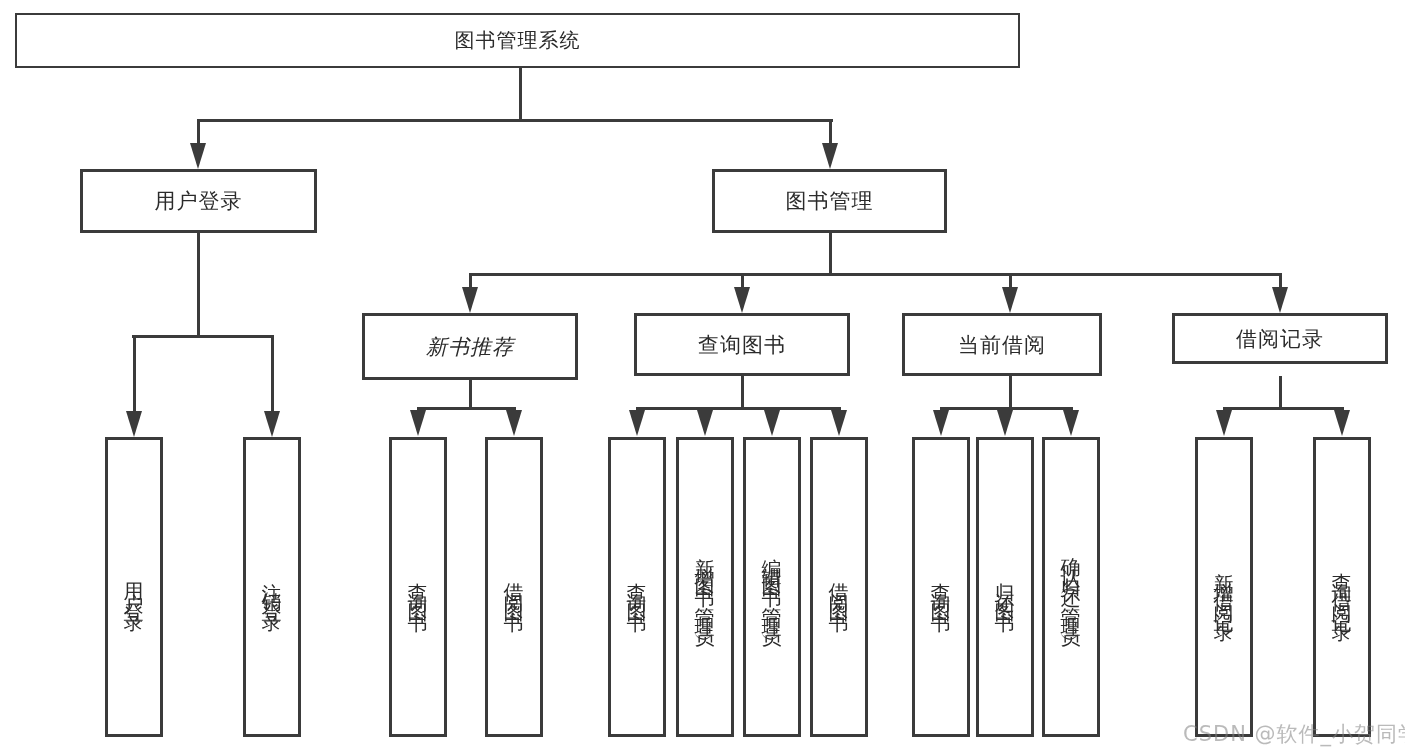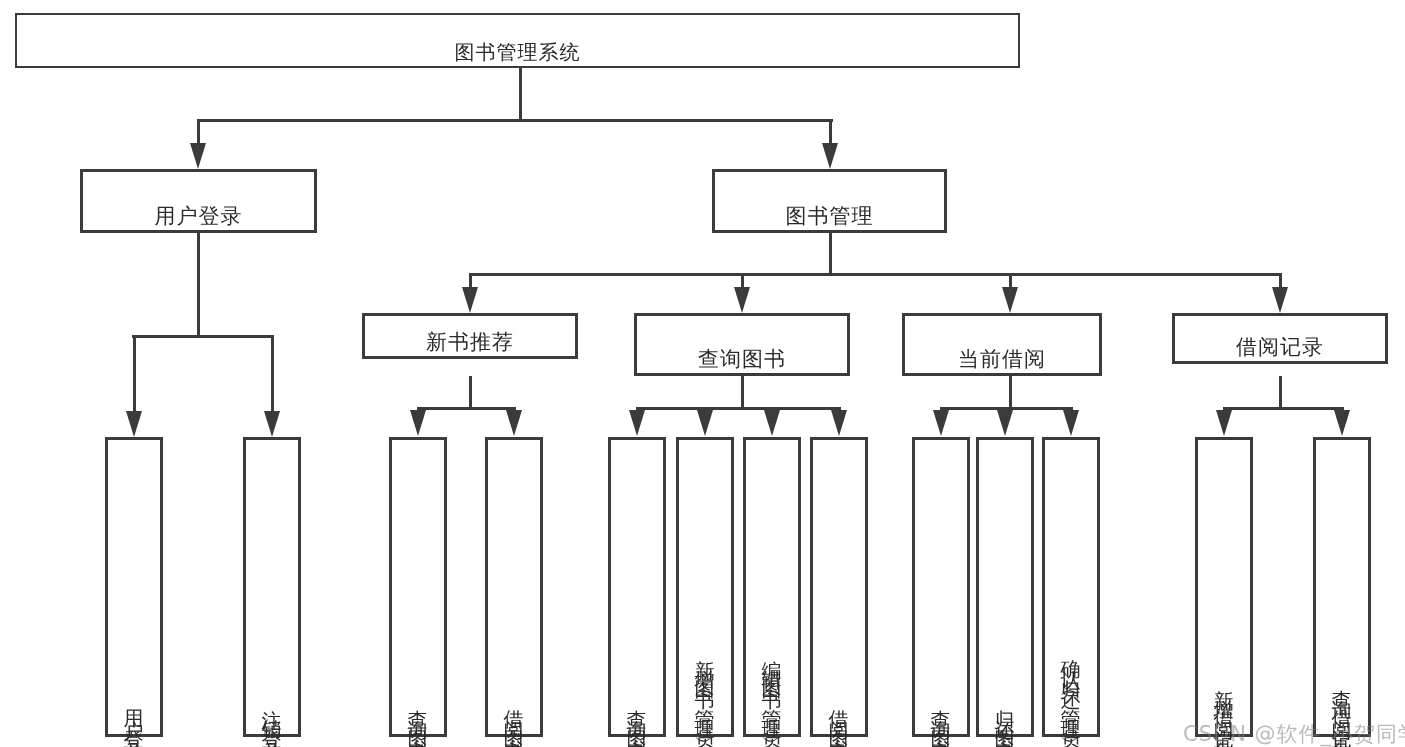--- a/index.html
+++ b/index.html
@@ -9,21 +9,21 @@
     background:#ffffff;
     overflow:hidden;
     font-family:"DejaVu Sans","Liberation Sans",sans-serif;
   }
   .box{
     position:absolute;
     box-sizing:border-box;
     border:3px solid #3b3b3b;
     background:#ffffff;
     display:flex;
-    align-items:flex-end;
+    align-items:center;
     justify-content:center;
     color:#2b2b2b;
     font-size:21px;
     letter-spacing:1px;
     z-index:2;
   }
   .box.root{border-width:2px;font-size:20px;}
   .box.leaf{
     font-size:20px;
   }
@@ -116,21 +116,21 @@
     <span>图书管理系统</span>
   </div>
 
   <div class="box" style="left:80px;top:169px;width:237px;height:64px;">
     <span>用户登录</span>
   </div>
   <div class="box" style="left:712px;top:169px;width:235px;height:64px;">
     <span>图书管理</span>
   </div>
 
-  <div class="box" style="left:362px;top:313px;width:216px;height:46px;">
+  <div class="box" style="left:362px;top:313px;width:216px;height:67px;font-style:italic;">
     <span>新书推荐</span>
   </div>
   <div class="box" style="left:634px;top:313px;width:216px;height:63px;">
     <span>查询图书</span>
   </div>
   <div class="box" style="left:902px;top:313px;width:200px;height:63px;">
     <span>当前借阅</span>
   </div>
   <div class="box" style="left:1172px;top:313px;width:216px;height:51px;">
     <span>借阅记录</span>

